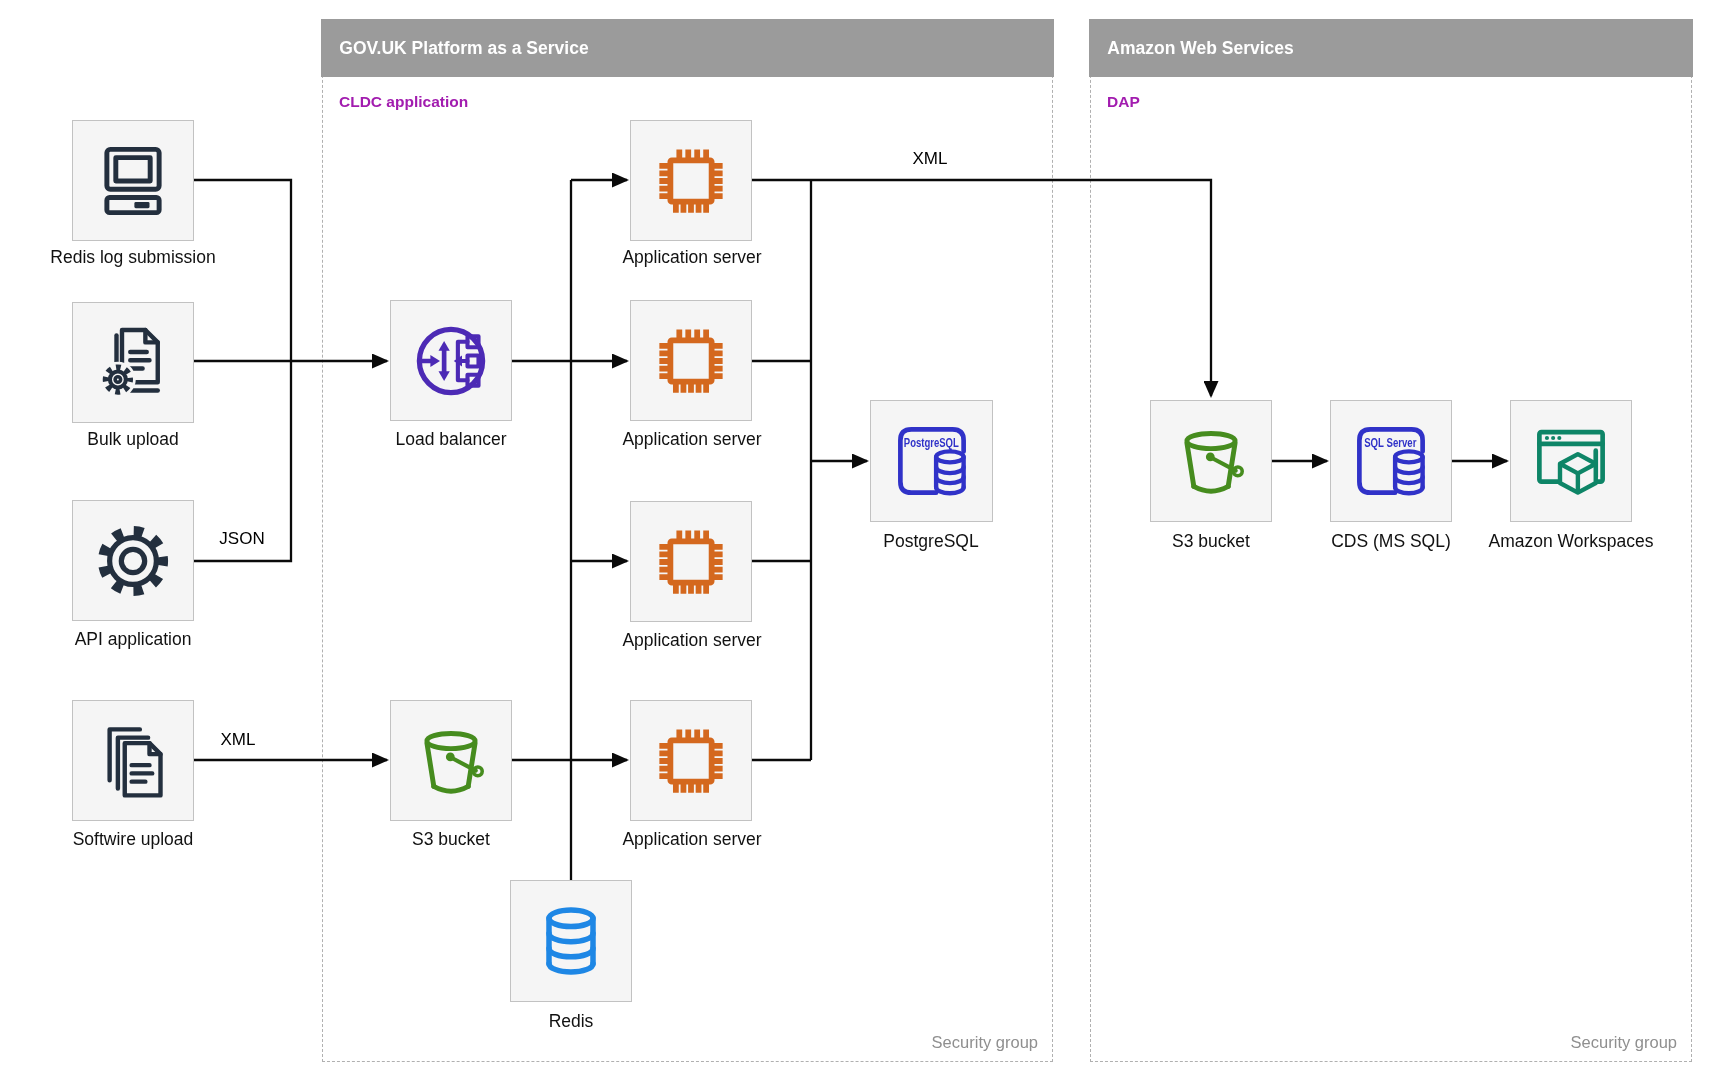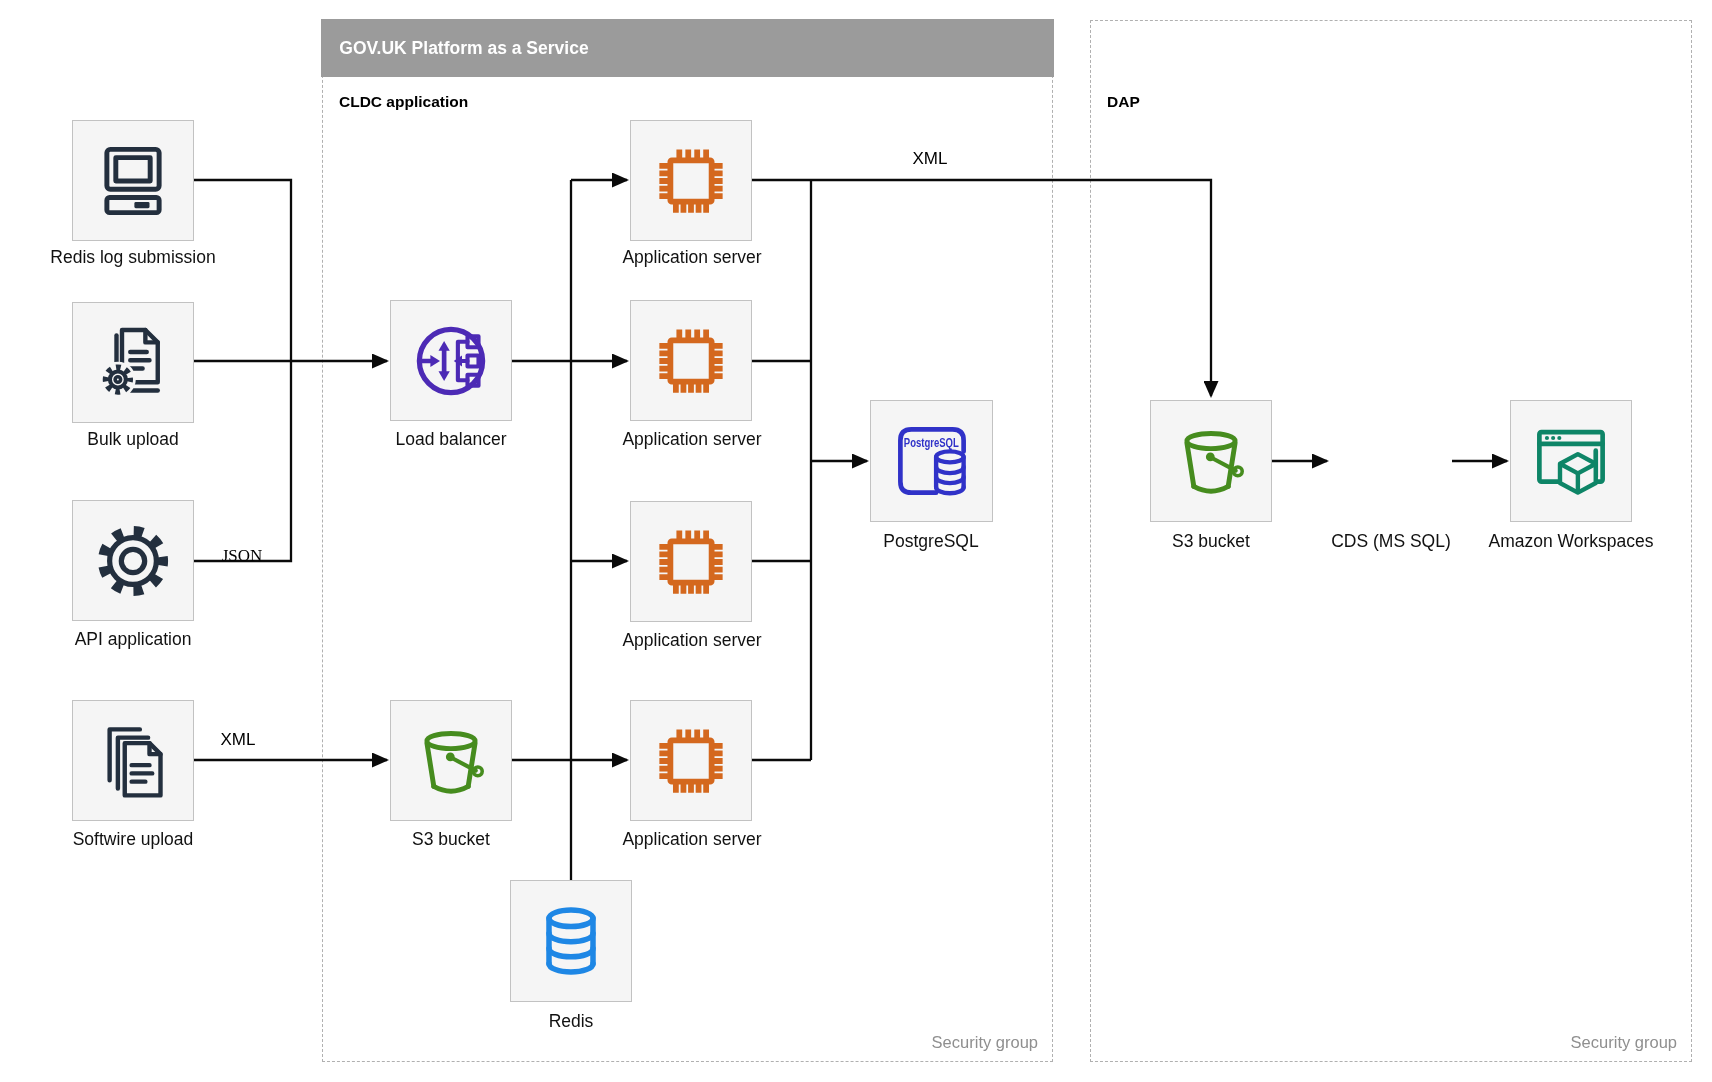--- a/index.html
+++ b/index.html
@@ -10,21 +10,21 @@
   }
   .container {
     position:absolute; border:1.7px dashed var(--dash-border); background:transparent;
   }
   .container-header {
     position:absolute; top:-1.7px; left:-1.7px; right:-1.7px; height:58px;
     background:var(--header-gray); color:#ffffff; font-weight:bold; font-size:17.5px;
     line-height:58px; padding-left:18px;
   }
   .container-sub {
-    position:absolute; top:72px; left:16px; font-weight:bold; font-size:15.5px; color:#000000;
+    position:absolute; top:72px; left:16px; font-weight:bold; font-size:15.5px; color:#a21caf;
   }
   .container-footer {
     position:absolute; bottom:9px; right:14px; color:var(--muted-text); font-size:16.5px;
   }
   #edges { position:absolute; left:0; top:0; pointer-events:none; }
   .node {
     position:absolute; width:122px; height:121px; background:var(--node-fill);
     border:1.6px solid var(--node-border); box-sizing:border-box;
     display:flex; align-items:center; justify-content:center;
   }
@@ -53,20 +53,21 @@
 
 <div id="canvas">
 
   <div class="container" style="left:322px; top:20px; width:729px; height:1040px;">
     <div class="container-header">GOV.UK Platform as a Service</div>
     <div class="container-sub">CLDC application</div>
     <div class="container-footer">Security group</div>
   </div>
 
   <div class="container" style="left:1090px; top:20px; width:600px; height:1040px;">
+    <div class="container-header">Amazon Web Services</div>
     <div class="container-sub">DAP</div>
     <div class="container-footer">Security group</div>
   </div>
 
   <svg id="edges" width="1712" height="1082" viewBox="0 0 1712 1082">
     <defs>
       <marker id="arrow" markerUnits="userSpaceOnUse" markerWidth="17" markerHeight="15" refX="15" refY="7.5" orient="auto">
         <path d="M0,0 L17,7.5 L0,15 Z" fill="var(--edge)"></path>
       </marker>
     </defs>
@@ -93,21 +94,21 @@
       <line x1="752" y1="561" x2="811" y2="561"></line>
       <line x1="752" y1="760" x2="811" y2="760"></line>
 
       <line x1="811" y1="461" x2="867" y2="461" marker-end="url(#arrow)"></line>
 
       <line x1="1272" y1="461" x2="1327" y2="461" marker-end="url(#arrow)"></line>
       <line x1="1452" y1="461" x2="1507" y2="461" marker-end="url(#arrow)"></line>
     </g>
   </svg>
 
-  <div class="edge-label" style="left:182px; top:546px;font-family:Liberation Serif, serif;">JSON</div>
+  <div class="edge-label" style="left:182px; top:529px;">JSON</div>
   <div class="edge-label" style="left:178px; top:730px;">XML</div>
   <div class="edge-label" style="left:870px; top:149px;">XML</div>
 
   <div class="node" style="left:72px; top:120px;">
     <svg viewBox="0 0 64 64">
       <rect class="st navy" x="13" y="9" width="38" height="29" rx="2.5"></rect>
       <rect class="st navy" x="19.5" y="15" width="25" height="17"></rect>
       <rect class="st navy" x="13" y="44" width="38" height="11" rx="2"></rect>
       <rect x="33" y="47.3" width="11" height="4.5" rx="1" fill="var(--navy)"></rect>
     </svg>
@@ -264,20 +265,31 @@
       <path class="st green" d="M14.5,19 L19.5,50.5"></path>
       <path class="st green" d="M49.5,19 L44.5,50.5"></path>
       <path class="st green" d="M19.5,50.5 Q32,57.5 44.5,50.5"></path>
       <circle cx="31.5" cy="29" r="3.2" fill="var(--green)"></circle>
       <line class="st green" style="stroke-width:3" x1="33" y1="30" x2="50" y2="39"></line>
       <circle class="st green" style="stroke-width:2.6" cx="51.5" cy="39.5" r="3.2"></circle>
     </svg>
   </div>
   <div class="node-label" style="left:1089px; top:531px;">S3 bucket</div>
 
+  <div class="node" style="left:1330px; top:400px; height:122px;">
+    <svg viewBox="0 0 64 64">
+      <path class="st dbblue" style="stroke-width:3.4" d="M35,55 H17 Q9,55 9,47 V17 Q9,9 17,9 H47 Q55,9 55,17 V25"></path>
+      <text class="icontext" x="31.5" y="21.5" text-anchor="middle" font-size="9.4" textLength="38" lengthAdjust="spacingAndGlyphs" fill="var(--db-blue)">SQL Server</text>
+      <path class="bgfill" d="M35,29 h20 v22 a10,4.5 0 0 1 -20,0 z"></path>
+      <ellipse class="st dbblue" style="stroke-width:3.2" cx="45" cy="29" rx="10" ry="4"></ellipse>
+      <path class="st dbblue" style="stroke-width:3.2" d="M35,29 V51 M55,29 V51"></path>
+      <path class="st dbblue" style="stroke-width:3.2" d="M35,51 a10,4.5 0 0 0 20,0"></path>
+      <path class="st dbblue" style="stroke-width:3.2" d="M35,36.3 a10,4.5 0 0 0 20,0 M35,43.6 a10,4.5 0 0 0 20,0"></path>
+    </svg>
+  </div>
   <div class="node-label" style="left:1269px; top:531px;">CDS (MS SQL)</div>
 
   <div class="node" style="left:1510px; top:400px; height:122px;">
     <svg viewBox="0 0 64 64">
       <g class="teal" stroke-width="3.4" fill="none" stroke-linecap="round" stroke-linejoin="round">
         <rect x="9" y="11" width="46" height="36" rx="1.5"></rect>
         <line x1="9" y1="19.5" x2="55" y2="19.5"></line>
         <line x1="50" y1="24.5" x2="50" y2="43"></line>
       </g>
       <circle cx="14.5" cy="15.3" r="1.5" fill="var(--teal)"></circle>

